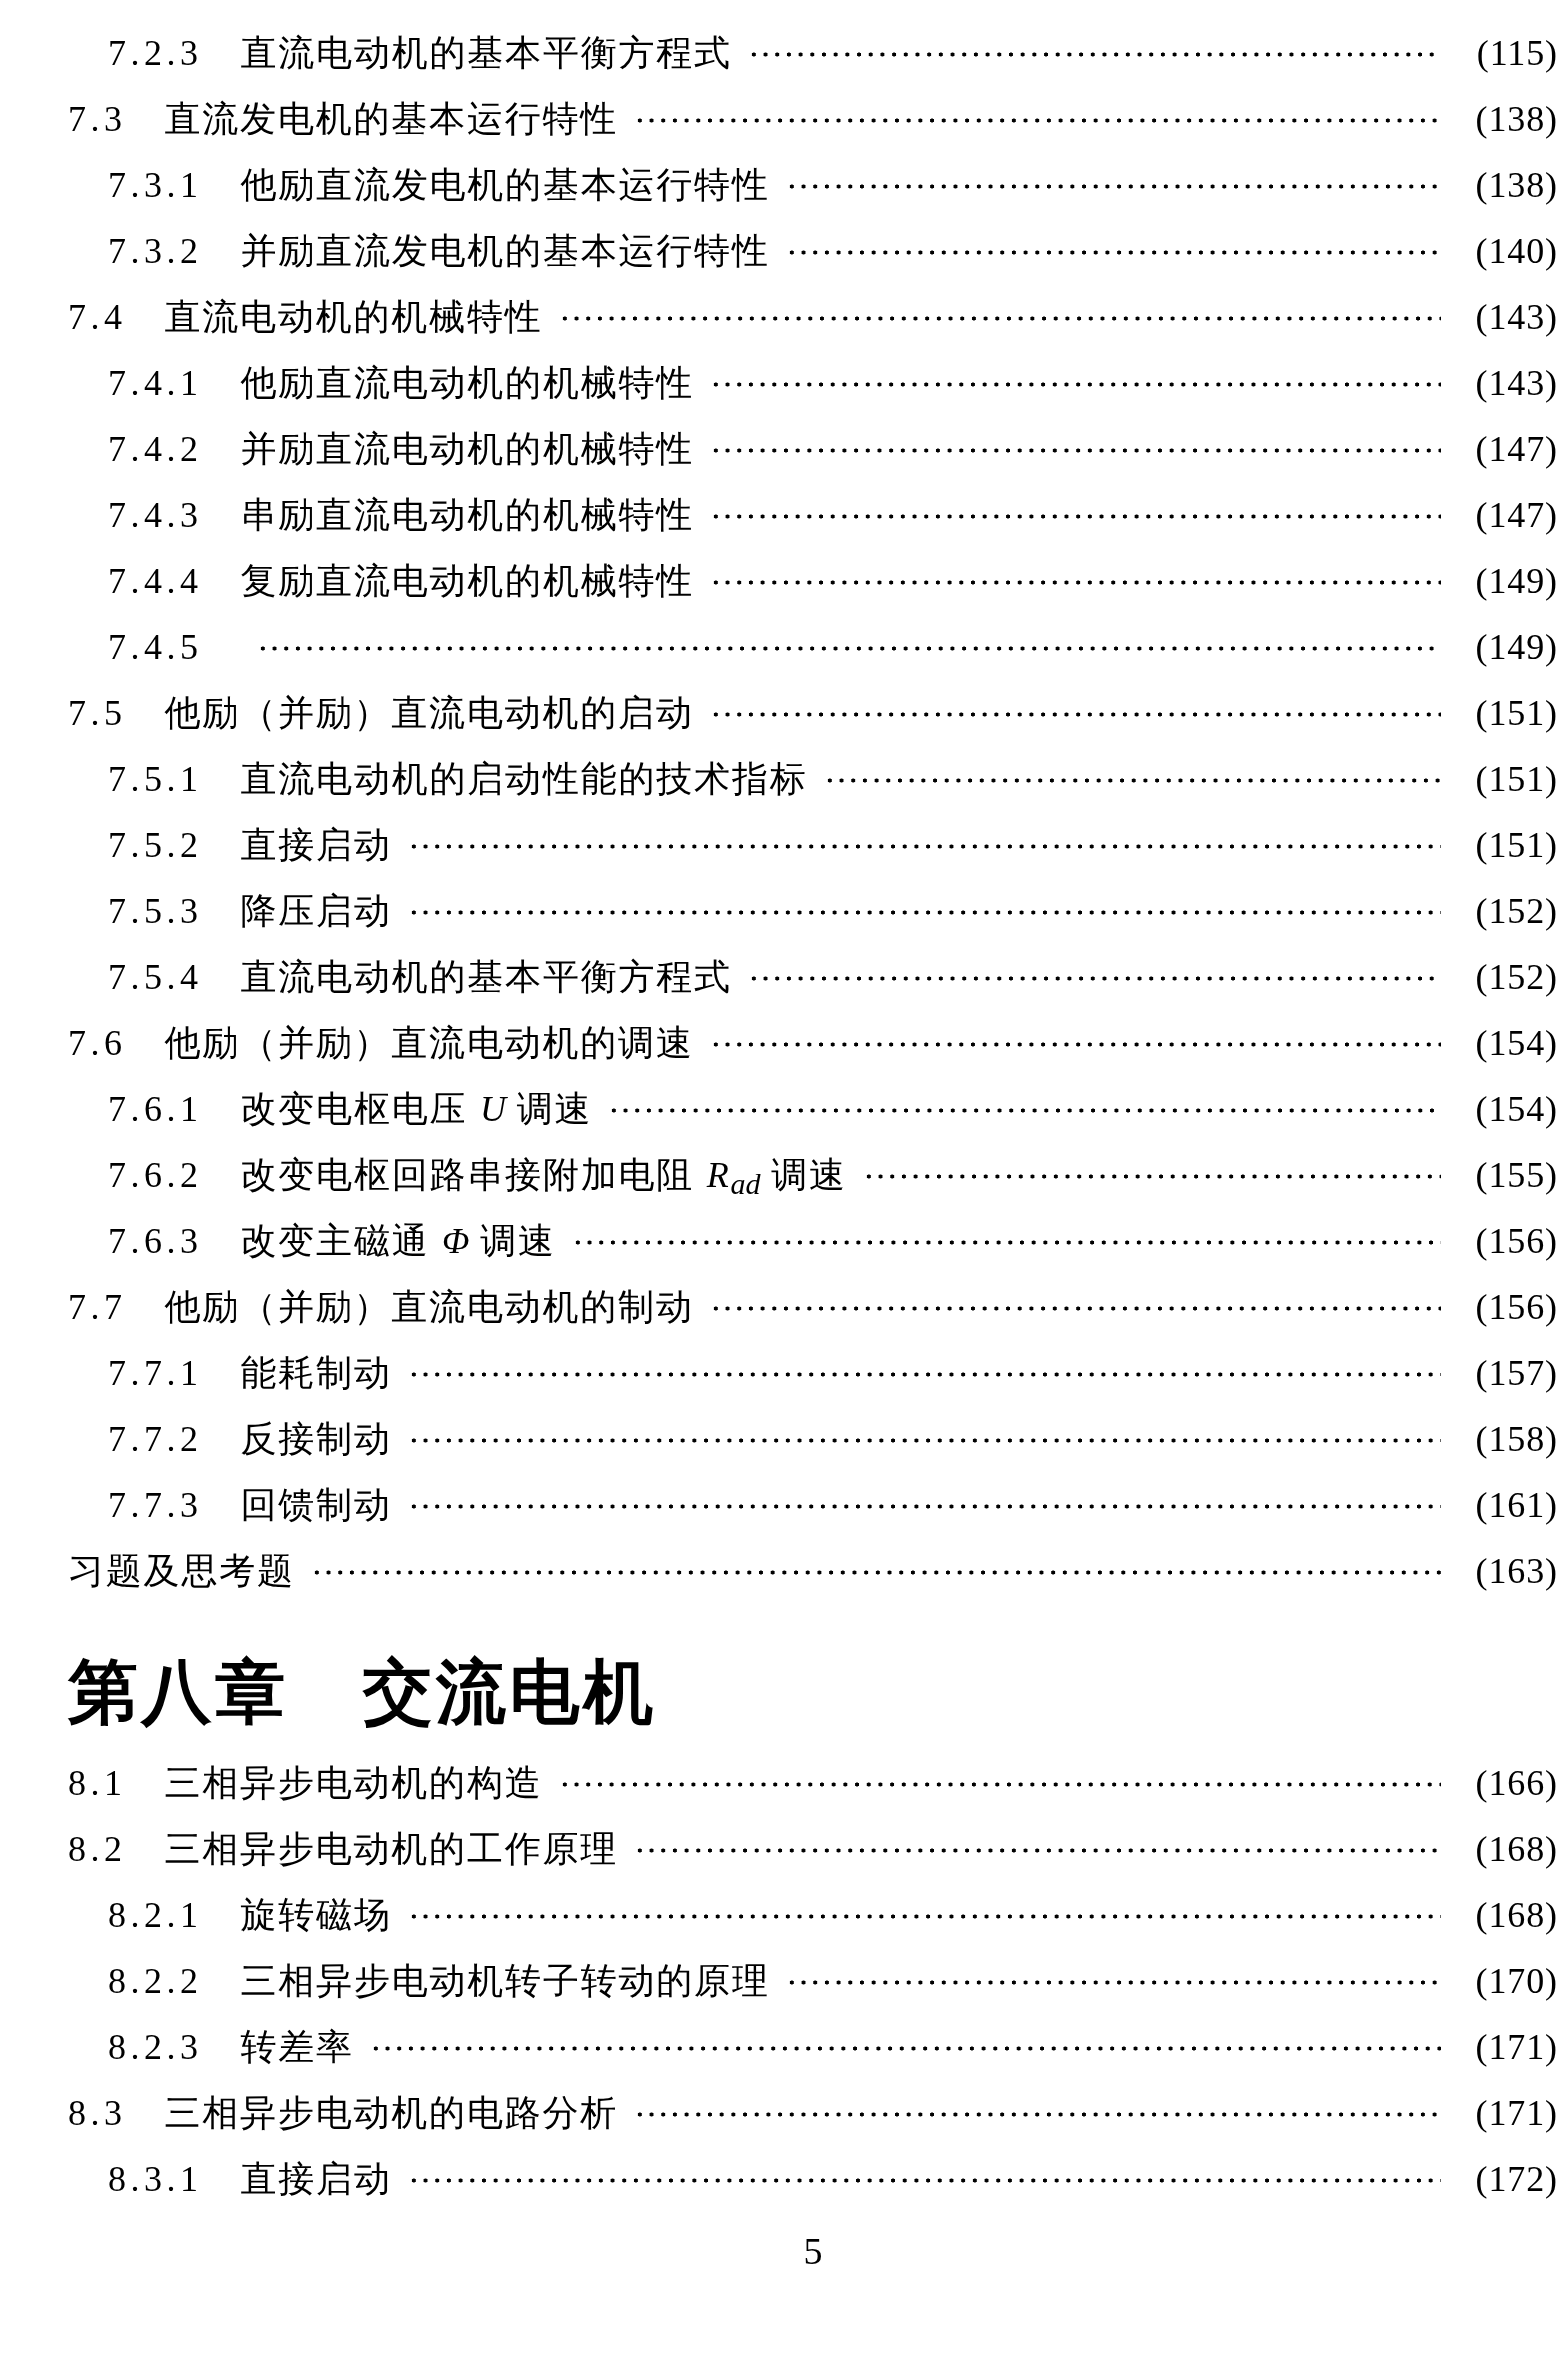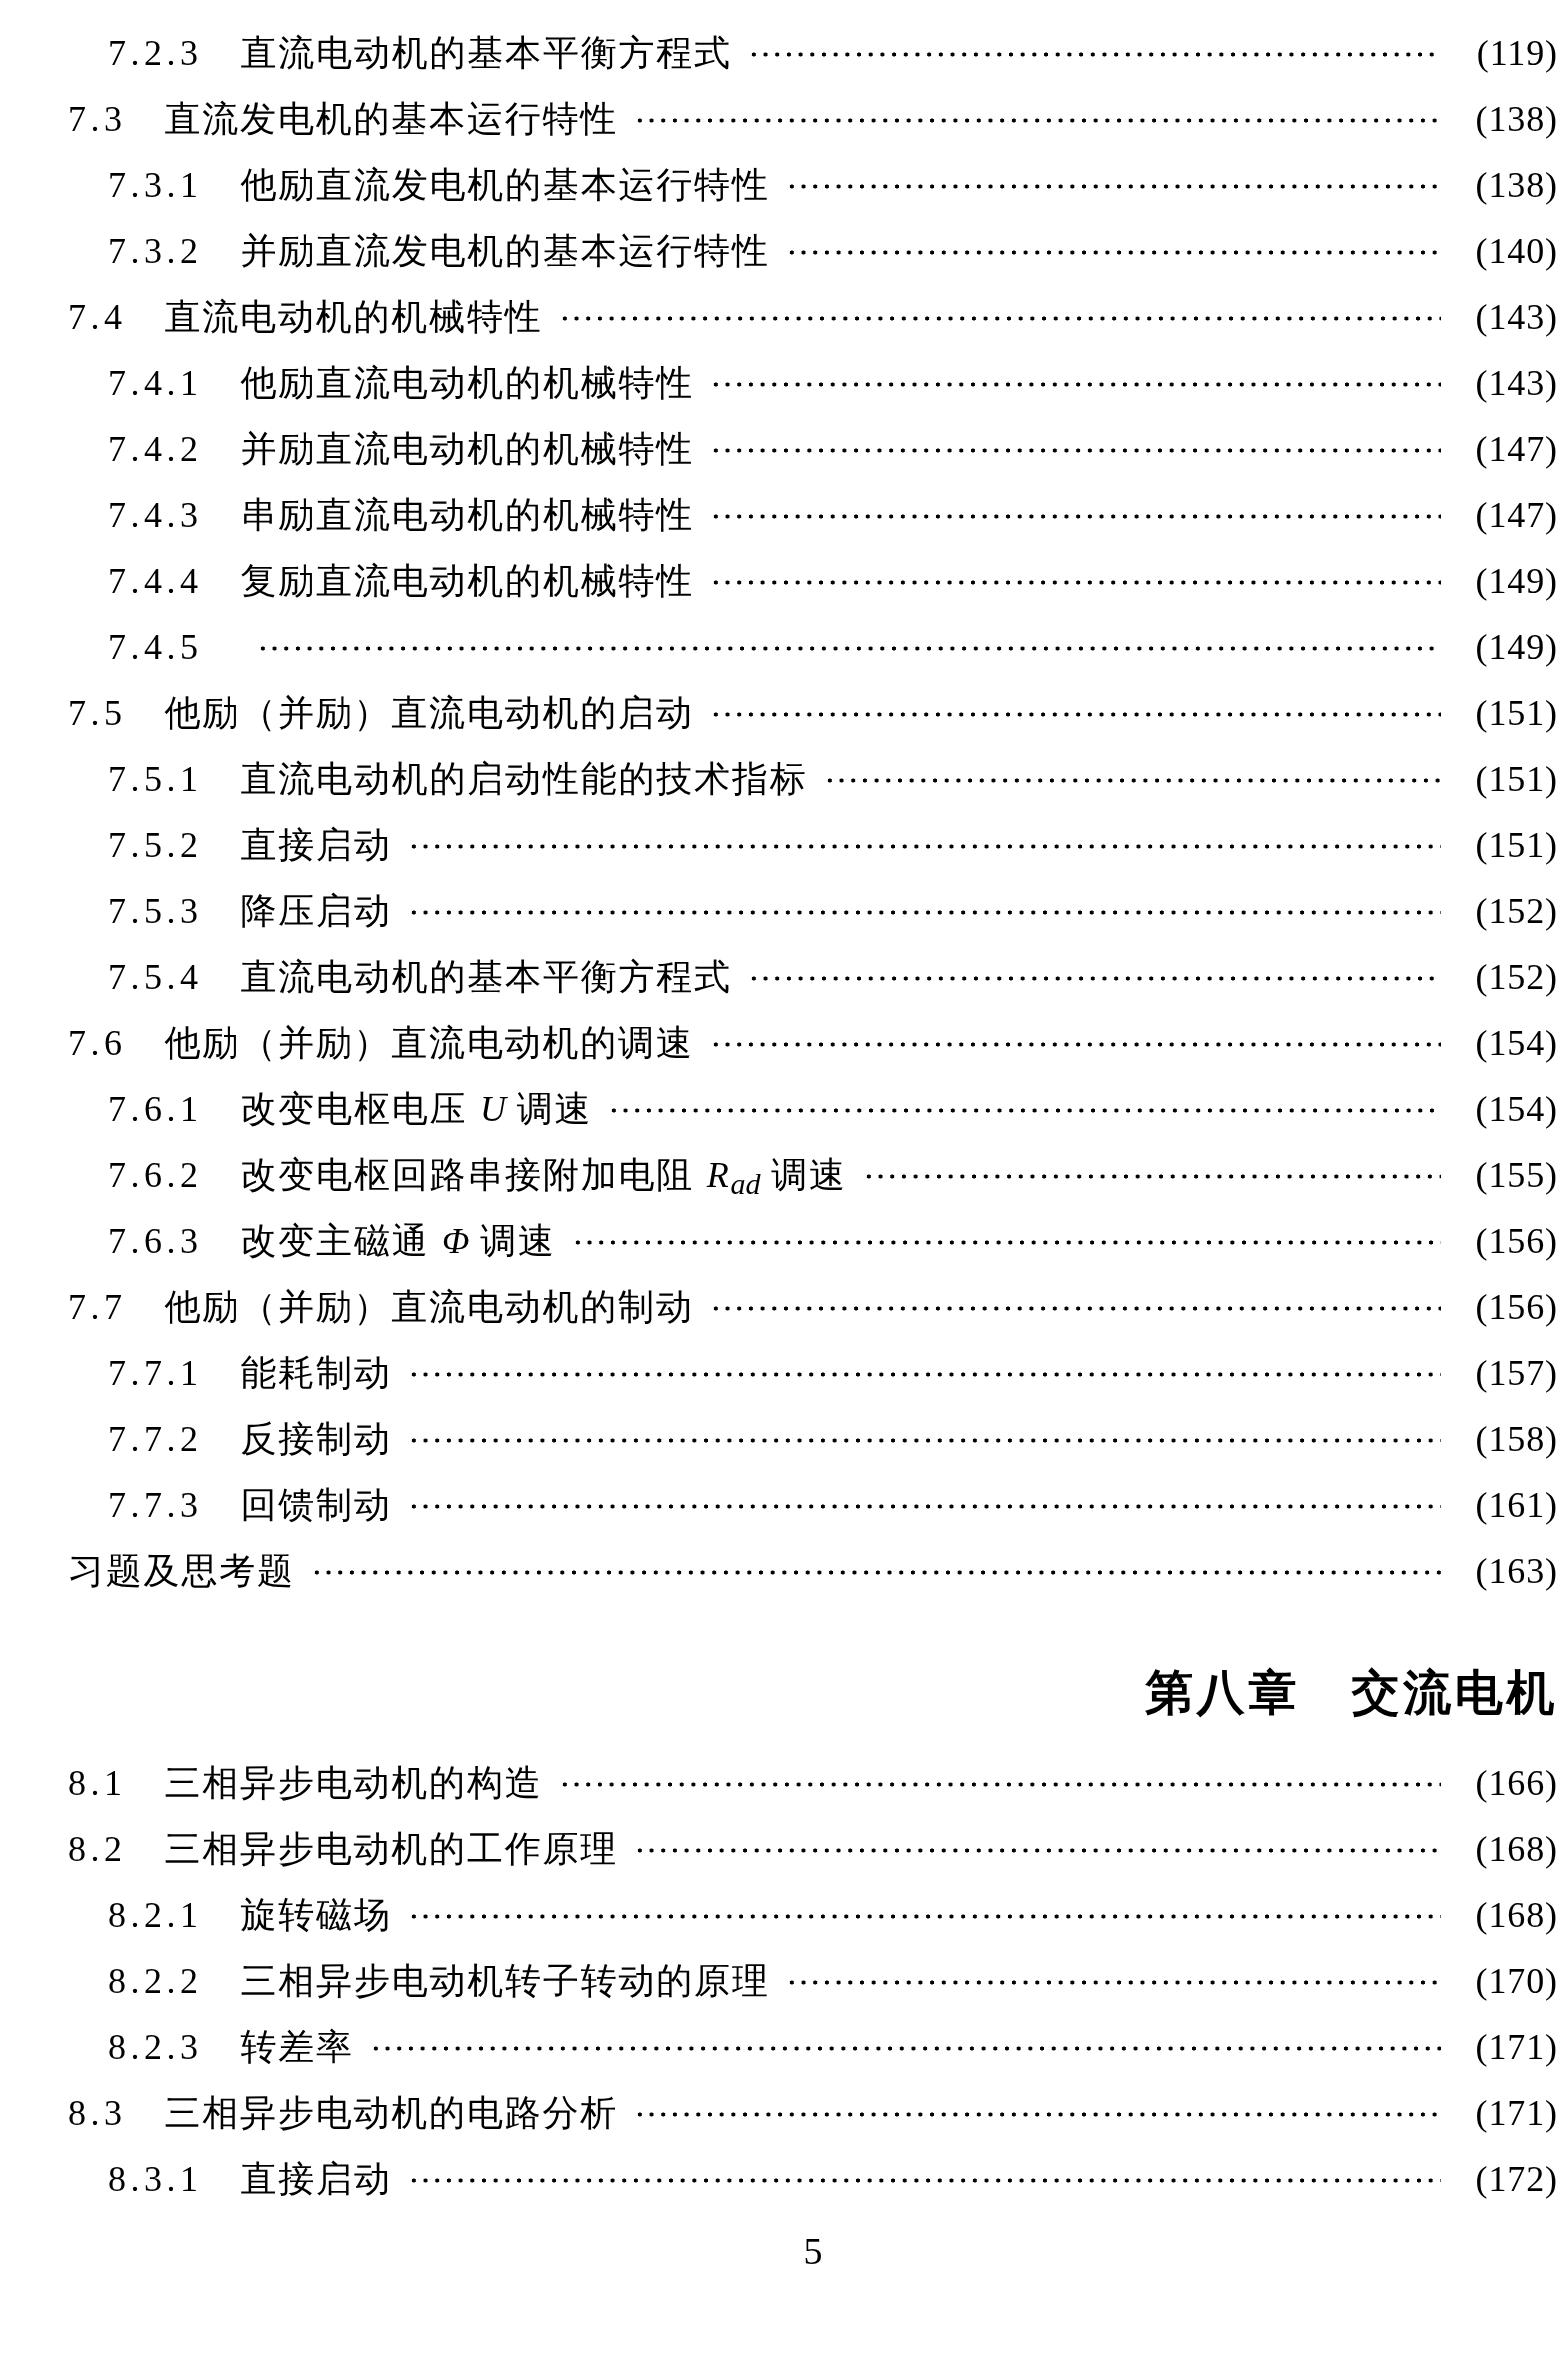--- a/index.html
+++ b/index.html
@@ -67,24 +67,24 @@
   .pagenum {
     flex: 0 0 auto;
     min-width: 106px;
     text-align: right;
     letter-spacing: 0.9px;
   }
   .chapter-heading {
     margin: 47px 0 0 0;
     height: 83px;
     line-height: 83px;
-    text-align: right;
+    text-align: left;
     font-family: "Liberation Sans", "DejaVu Sans", sans-serif;
     font-weight: 700;
-    font-size: 48px;
+    font-size: 70px;
     letter-spacing: 3.6px;
   }
   #part2 { margin-top: 16px; }
   .footer {
     margin-top: 12.6px;
     text-align: center;
     font-size: 38px;
     height: 52px;
     line-height: 52px;
   }
@@ -92,21 +92,21 @@
 </head>
 <body>
 
 <div class="page">
   <div id="part1" class="toc-list">
       <div class="toc-row level-2">
     <span class="num">7.2.3</span>
     <span class="title">直流电动机的基本平衡方程式</span>
 
     <span class="leader"></span>
-    <span class="pagenum">(119)</span>
+    <span class="pagenum">(115)</span>
   </div>
       <div class="toc-row level-1">
     <span class="num">7.3</span>
     <span class="title">直流发电机的基本运行特性</span>
 
     <span class="leader"></span>
     <span class="pagenum">(138)</span>
   </div>
       <div class="toc-row level-2">
     <span class="num">7.3.1</span>

